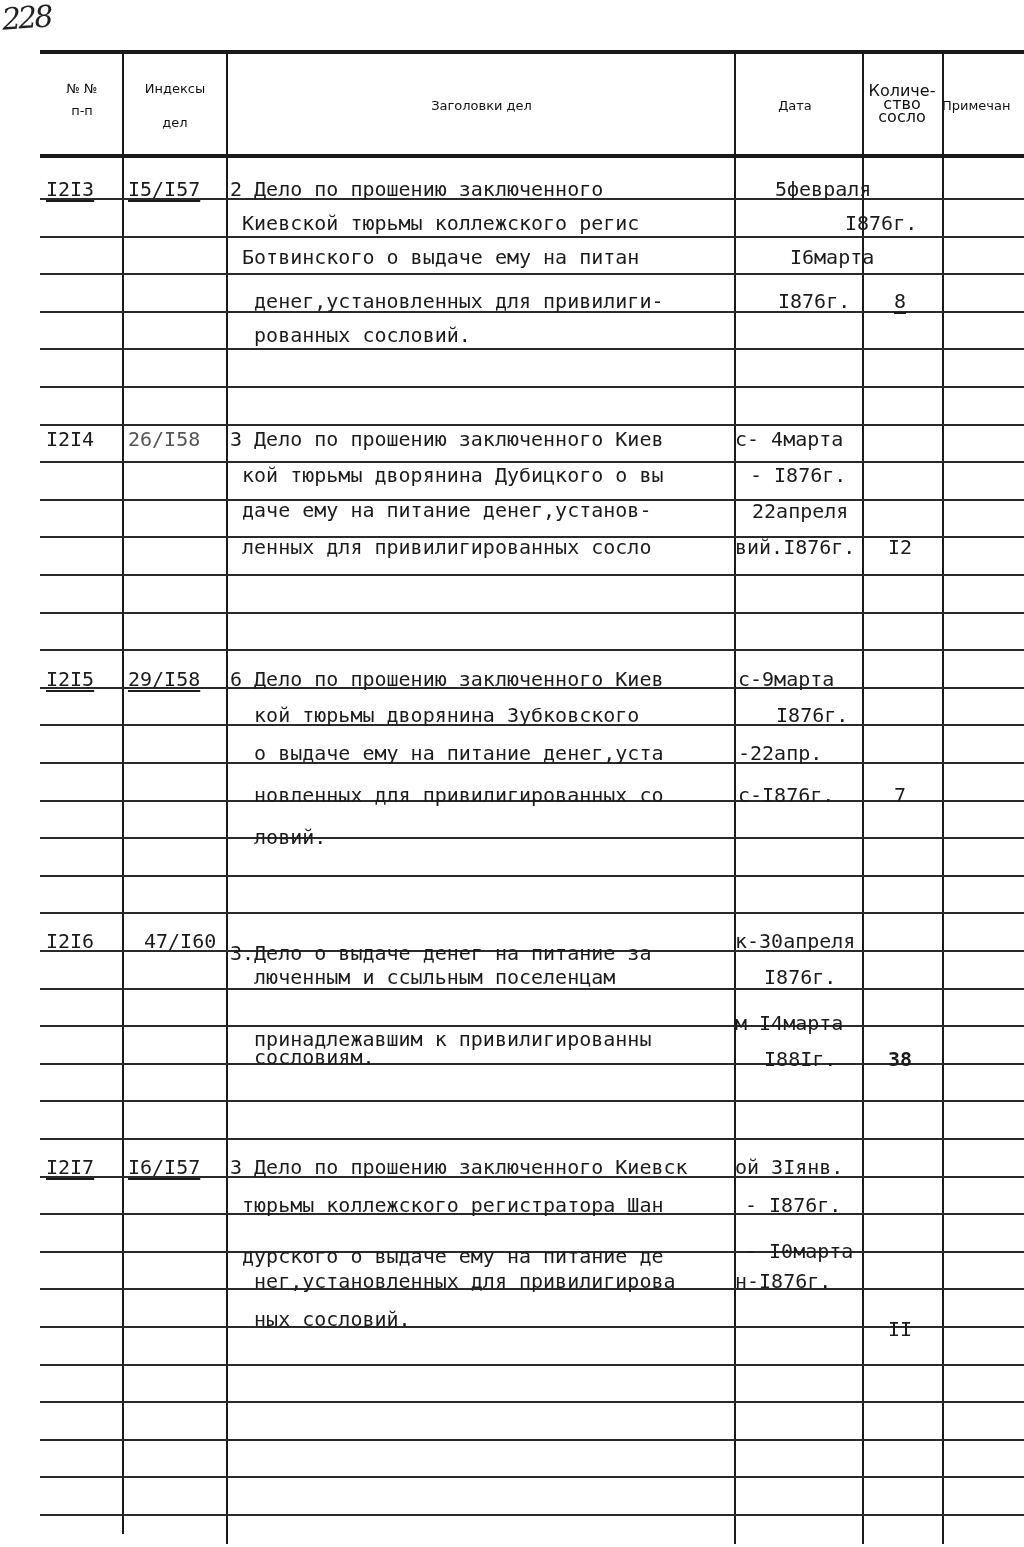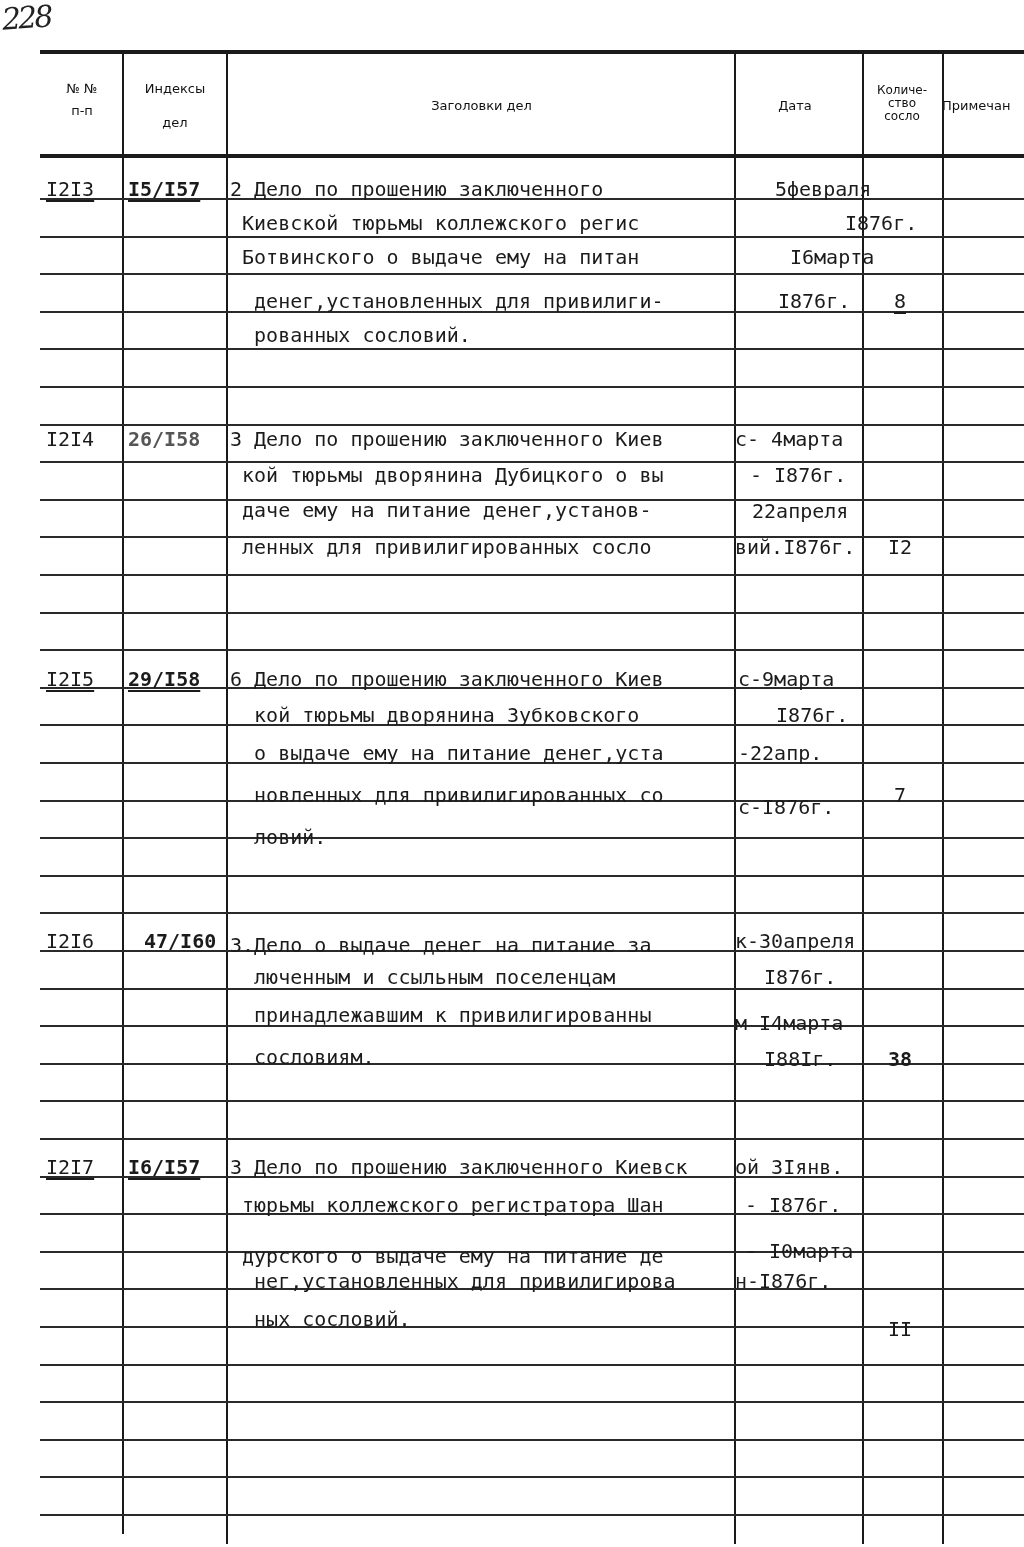--- a/index.html
+++ b/index.html
@@ -4,27 +4,27 @@
 <style>
   html, body { margin:0; padding:0; background:#fff; }
   body { width:1024px; height:1547px; position:relative; overflow:hidden;
          font-family:"DejaVu Sans Mono","Liberation Mono",monospace; color:#1a1a1a; }
   .page-mark { position:absolute; left:2px; top:0; font-family:"DejaVu Serif",serif;
          font-style:italic; font-size:30px; color:#222; letter-spacing:-3px; transform:rotate(-4deg); }
   .rule-thick { position:absolute; left:40px; right:0; height:4px; background:#1a1a1a; }
   .vline { position:absolute; width:1.5px; background:#1a1a1a; }
   .hdr { position:absolute; font-family:"DejaVu Sans","Liberation Sans",sans-serif;
          font-size:13px; text-align:center; line-height:22px; color:#111; }
-  .hdr-small { font-size:12px; line-height:13px; }
+  .hdr-small { font-size:16px; line-height:13px; }
   .ruled { position:absolute; left:40px; right:0; height:1.5px; background:#2a2a2a; }
   .row { position:absolute; left:0; width:1024px; }
   .cell { position:absolute; font-size:20px; line-height:38px; white-space:pre; color:#1b1b1b; }
   .ul { text-decoration:underline; text-underline-offset:4px; }
   .num { left:46px; }
-  .idx { left:128px;font-weight:bold; }
+  .idx { left:128px; }
   .title { left:230px; }
   .date { left:740px; }
   .sheets { left:870px; width:60px; text-align:center; }
 </style>
 </head>
 <body>
 
 <div class="page-mark">228</div>
 
 <div class="rule-thick" style="top:50px;"></div>
@@ -125,30 +125,30 @@
   <div class="cell num ul">I2I5</div>
   <div class="cell idx ul">29/I58</div>
   <div class="cell title" style="top:0">6 Дело по прошению заключенного Киев</div>
   <div class="cell title" style="top:36px">  кой тюрьмы дворянина Зубковского</div>
   <div class="cell title" style="top:74px">  о выдаче ему на питание денег,уста</div>
   <div class="cell title" style="top:116px">  новленных для привилигированных со</div>
   <div class="cell title" style="top:158px">  ловий.</div>
   <div class="cell date" style="left:738px;top:0">с-9марта</div>
   <div class="cell date" style="left:752px;top:36px">  I876г.</div>
   <div class="cell date" style="left:738px;top:74px">-22апр.</div>
-  <div class="cell date" style="left:738px;top:128px">с-I876г.</div>
+  <div class="cell date" style="left:738px;top:116px">с-I876г.</div>
   <div class="cell sheets" style="top:116px">7</div>
 </div>
 
 <div class="row" style="top:922px;">
   <div class="cell num">I2I6</div>
   <div class="cell idx" style="left:144px">47/I60</div>
-  <div class="cell title" style="top:4px">3.Дело о выдаче денег на питание за</div>
+  <div class="cell title" style="top:12px">3.Дело о выдаче денег на питание за</div>
   <div class="cell title" style="top:36px">  люченным и ссыльным поселенцам</div>
-  <div class="cell title" style="top:74px">  принадлежавшим к привилигированны</div>
+  <div class="cell title" style="top:98px">  принадлежавшим к привилигированны</div>
   <div class="cell title" style="top:116px">  сословиям.</div>
   <div class="cell date" style="left:735px;top:0">к-30апреля</div>
   <div class="cell date" style="left:740px;top:36px">  I876г.</div>
   <div class="cell date" style="left:735px;top:82px">м I4марта</div>
   <div class="cell date" style="left:740px;top:118px">  I88Iг.</div>
   <div class="cell sheets" style="top:118px;font-weight:bold">38</div>
 </div>
 
 <div class="row" style="top:1148px;">
   <div class="cell num ul">I2I7</div>

